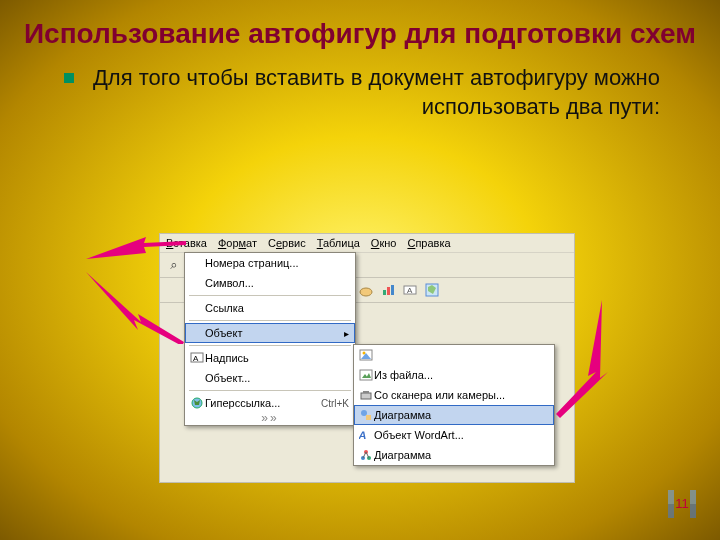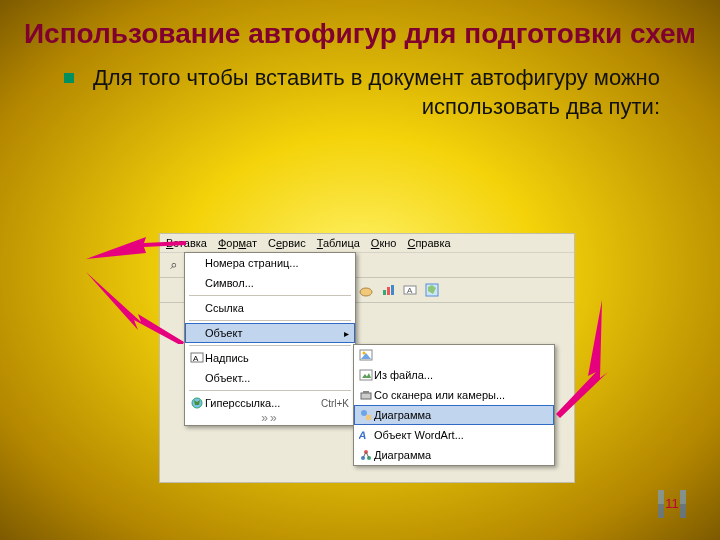--- a/index.html
+++ b/index.html
@@ -19,21 +19,21 @@
   .dropdown{position:absolute;left:24px;top:18px;width:170px;background:#fff;border:1px solid #8a867a;box-shadow:2px 2px 4px rgba(0,0,0,0.35);}
   .dd-item{display:flex;align-items:center;height:20px;padding:0 6px 0 4px;}
   .dd-item .ic{width:16px;height:16px;display:flex;align-items:center;justify-content:center;font-size:11px;}
   .dd-item .lab{flex:1;}
   .dd-item .sc{color:#555;font-size:10px;}
   .dd-item.hl{background:#c2d5ef;border:1px solid #316ac5;height:18px;padding:0 5px 0 3px;position:relative;}
   .dd-item .arrow{font-size:10px;color:#000;}
   .dd-sep{height:1px;background:#c8c5b8;margin:2px 4px;}
   .dd-more{text-align:center;color:#888;font-size:12px;letter-spacing:2px;line-height:10px;height:12px;}
   .submenu{position:absolute;left:193px;top:110px;width:200px;background:#fff;border:1px solid #8a867a;box-shadow:2px 2px 4px rgba(0,0,0,0.35);}
-  .pagenum{position:absolute;right:30px;bottom:18px;width:36px;height:36px;}
+  .pagenum{position:absolute;right:20px;bottom:18px;width:36px;height:36px;}
   .pagenum svg{position:absolute;inset:0;}
   .pagenum .num{position:absolute;inset:0;display:flex;align-items:center;justify-content:center;color:#c0003a;font-size:13px;font-weight:normal;line-height:0.8;text-align:center;}
   .ptr-arrow{position:absolute;pointer-events:none;}
 </style>
 </head>
 <body>
 <div class="slide">
 
   <div class="title">Использование автофигур для подготовки схем</div>
 

